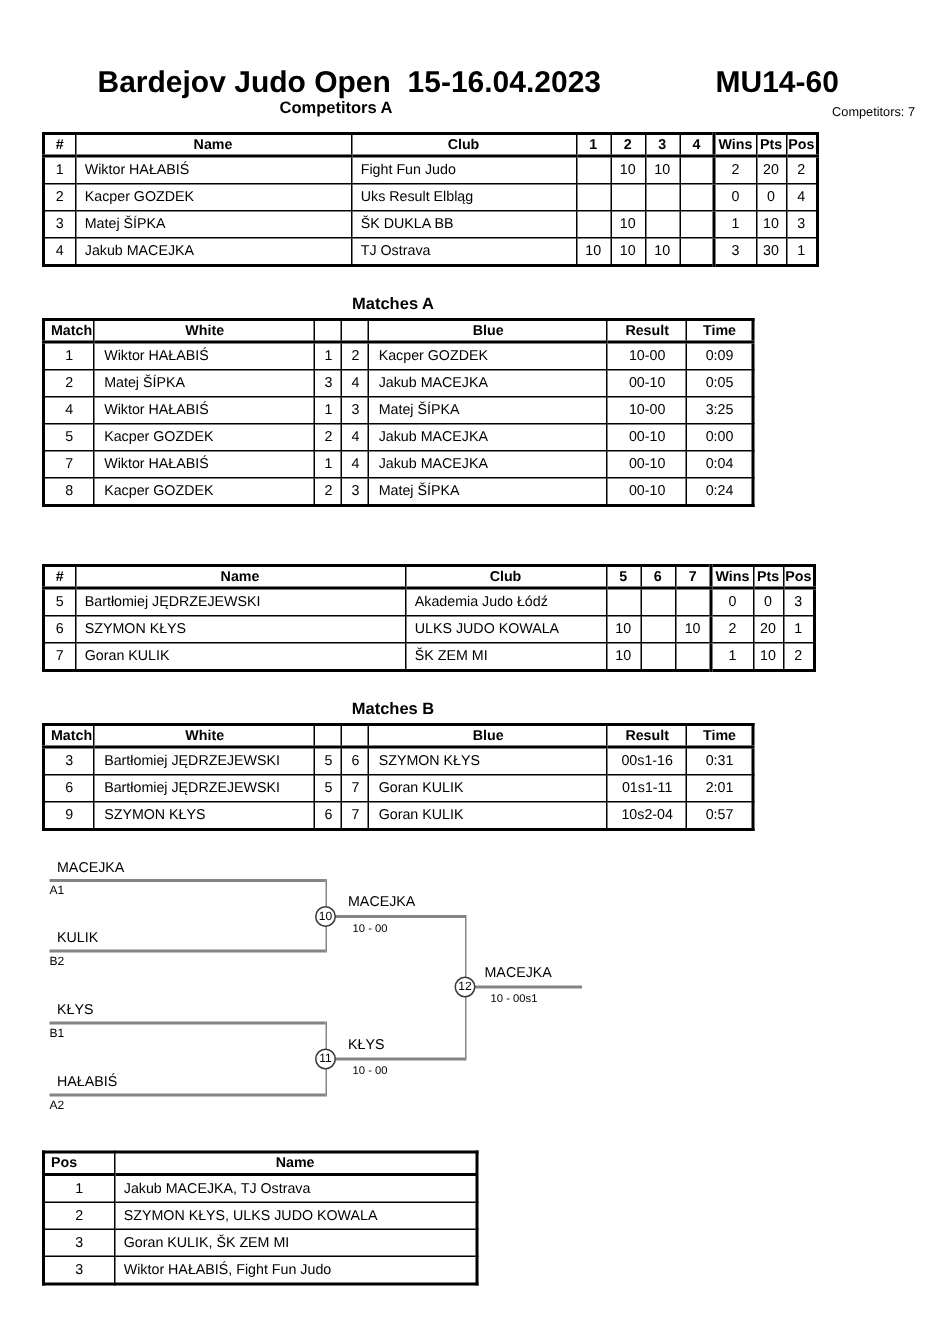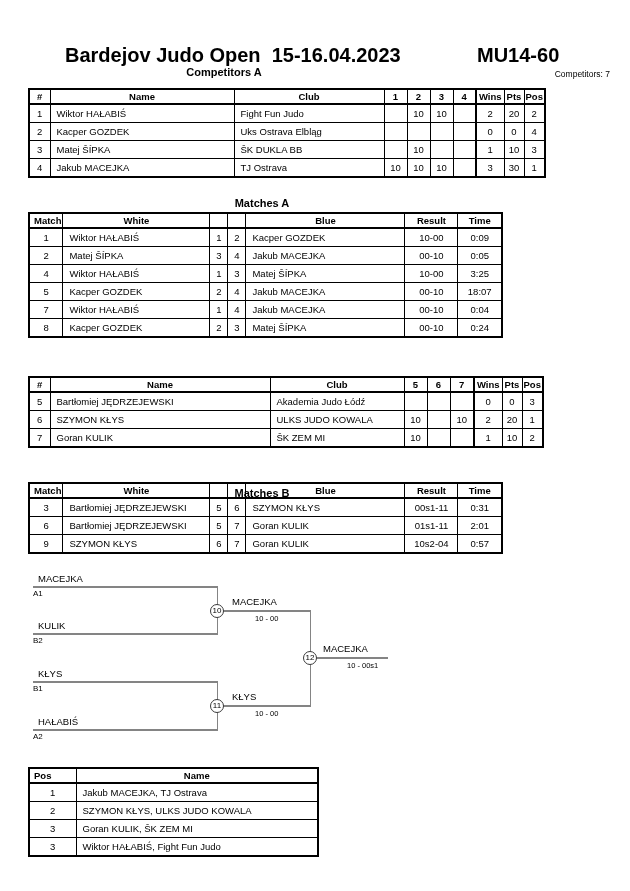--- a/index.html
+++ b/index.html
@@ -9,21 +9,21 @@
   .title { position:absolute; top:44px; font-weight:bold; font-size:20px; white-space:pre; }
   #title-main { left:65px; }
   #title-cat  { left:477px; }
 
   .count { position:absolute; top:69px; left:0; width:610px; text-align:right; font-size:8.5px; }
 
   .sec { position:absolute; font-weight:bold; font-size:11px; text-align:center; }
   #h-comp-a { top:66px;  left:0; width:448px; }
   #h-match-a{ top:197px; left:0; width:524px; }
   #h-comp-b { top:356px; left:0; width:448px; }
-  #h-match-b{ top:467px; left:0; width:524px;margin-top:20px; }
+  #h-match-b{ top:467px; left:0; width:524px; }
   #h-results{ top:749px; left:0; width:346px; }
 
   table.t { position:absolute; border-collapse:collapse; table-layout:fixed; border:2px solid #000; }
   .t th, .t td { border:1px solid #000; font-size:9.5px; text-align:center;
                  padding:0 1px; white-space:nowrap; overflow:hidden; height:17px; }
   .t th { height:13px; border-bottom:2px solid #000; font-weight:bold; overflow:visible; }
   .t .ln { text-align:left; padding-left:6px; }
   .t .tl { border-left:2px solid #000; }
   .t th.lh { text-align:left; padding-left:4px; }
 
@@ -31,21 +31,21 @@
   #t-match-a{ left:28px; top:212px; }
   #t-comp-b { left:28px; top:376px; }
   #t-match-b{ left:28px; top:482px; }
   #t-results{ left:28px; top:767px; }
 
   
   .bl { position:absolute; height:2px; background:#848484; }
   .bv { position:absolute; width:1px;  background:#848484; }
   .bname  { position:absolute; font-size:9.5px; line-height:12px; }
   .bseed  { position:absolute; font-size:8px;   line-height:9px; }
-  .bscore { position:absolute; font-size:7.5px; line-height:9px;margin-left:20px; }
+  .bscore { position:absolute; font-size:7.5px; line-height:9px; }
   .bcirc  { position:absolute; width:12px; height:12px; border:1px solid #3a3a3a;
             border-radius:50%; background:#fff; font-size:8px; line-height:12px;
             text-align:center; z-index:2; }
 </style>
 </head>
 <body>
 
 <div class="page">
 
   <span class="title" id="title-main">Bardejov Judo Open  15-16.04.2023</span>
@@ -88,21 +88,21 @@
       <td>10</td>
       <td>10</td>
       <td></td>
       <td class="tl">2</td>
       <td>20</td>
       <td>2</td>
     </tr>
     <tr>
       <td>2</td>
       <td class="ln">Kacper GOZDEK</td>
-      <td class="ln">Uks Ostrava Elbląg</td>
+      <td class="ln">Uks Result Elbląg</td>
       <td></td>
       <td></td>
       <td></td>
       <td></td>
       <td class="tl">0</td>
       <td>0</td>
       <td>4</td>
     </tr>
     <tr>
       <td>3</td>
@@ -180,21 +180,21 @@
       <td>10-00</td>
       <td>3:25</td>
     </tr>
     <tr>
       <td>5</td>
       <td class="ln">Kacper GOZDEK</td>
       <td>2</td>
       <td>4</td>
       <td class="ln">Jakub MACEJKA</td>
       <td>00-10</td>
-      <td>18:07</td>
+      <td>0:00</td>
     </tr>
     <tr>
       <td>7</td>
       <td class="ln">Wiktor HAŁABIŚ</td>
       <td>1</td>
       <td>4</td>
       <td class="ln">Jakub MACEJKA</td>
       <td>00-10</td>
       <td>0:04</td>
     </tr>
@@ -292,21 +292,21 @@
       <th>Blue</th>
       <th>Result</th>
       <th>Time</th>
     </tr>
     <tr>
       <td>3</td>
       <td class="ln">Bartłomiej JĘDRZEJEWSKI</td>
       <td>5</td>
       <td>6</td>
       <td class="ln">SZYMON KŁYS</td>
-      <td>00s1-11</td>
+      <td>00s1-16</td>
       <td>0:31</td>
     </tr>
     <tr>
       <td>6</td>
       <td class="ln">Bartłomiej JĘDRZEJEWSKI</td>
       <td>5</td>
       <td>7</td>
       <td class="ln">Goran KULIK</td>
       <td>01s1-11</td>
       <td>2:01</td>

